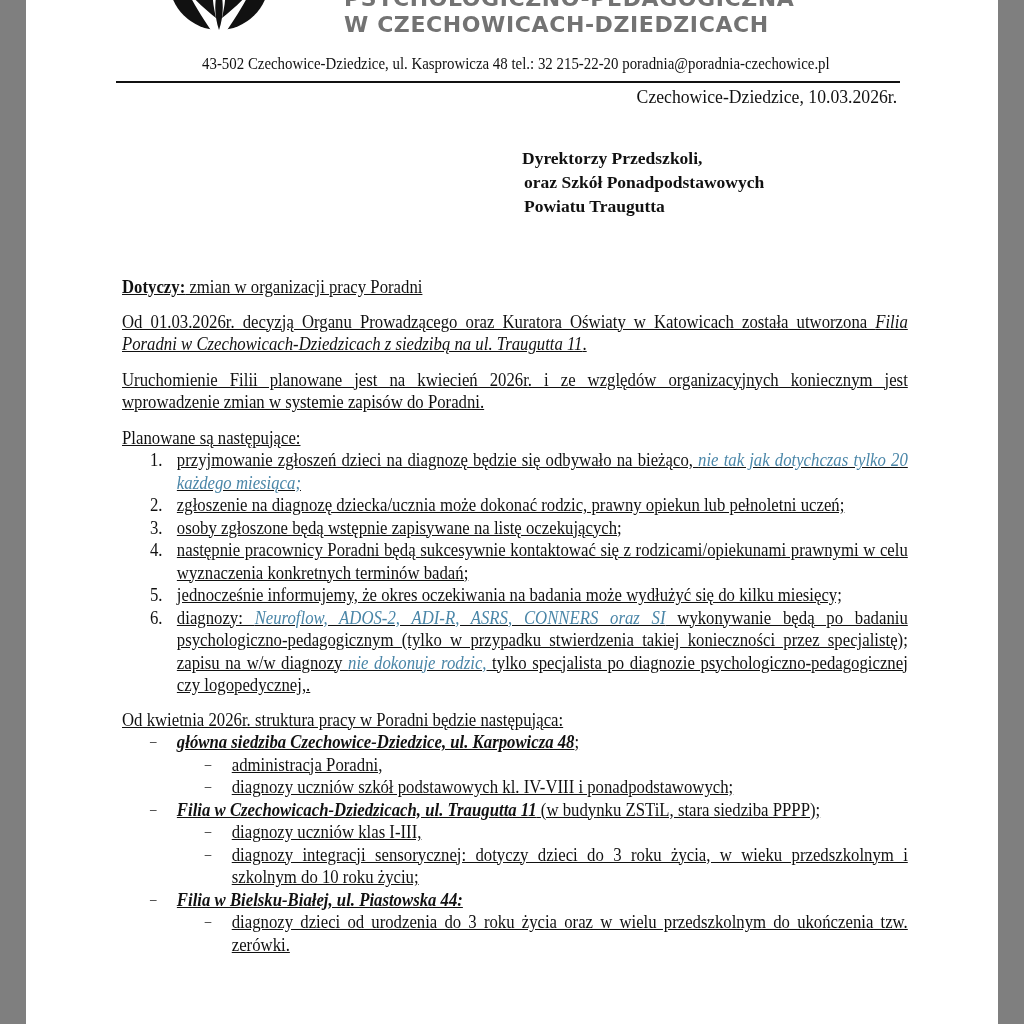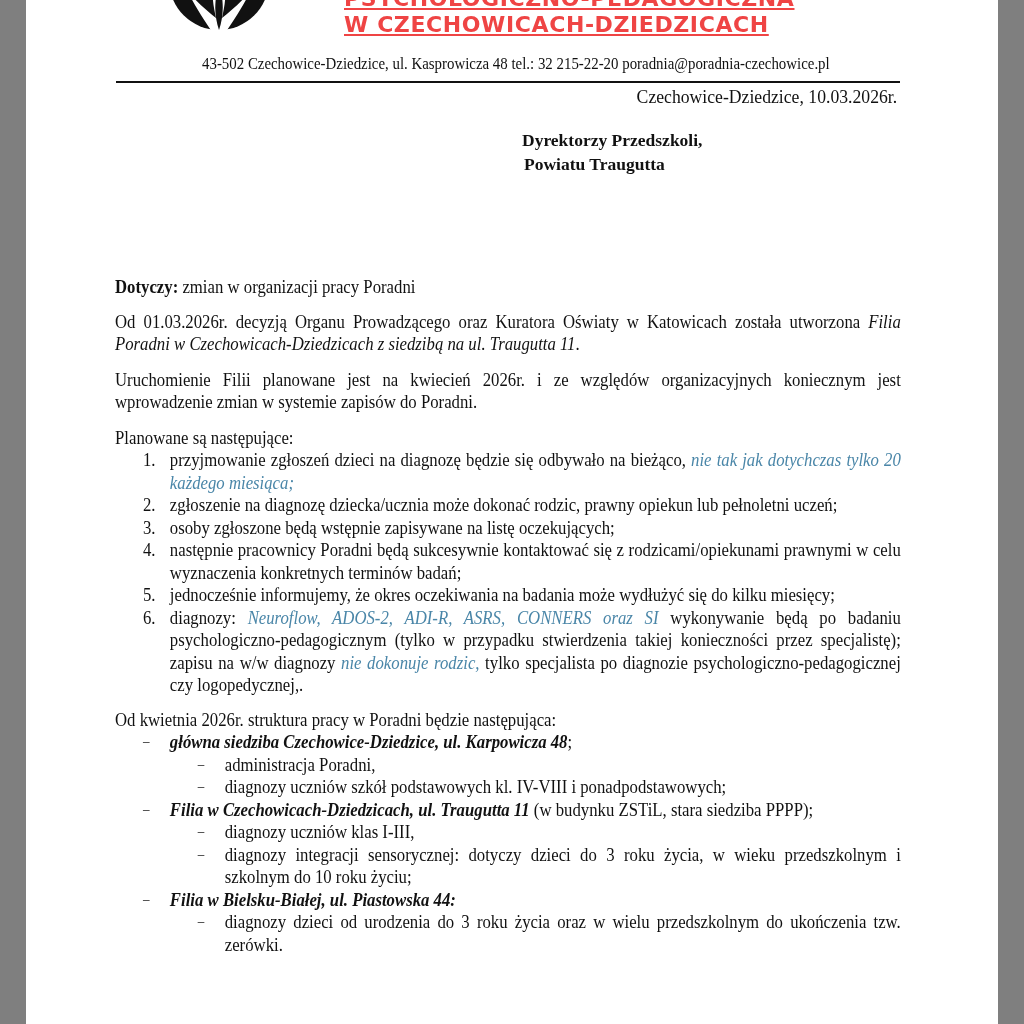--- a/index.html
+++ b/index.html
@@ -8,36 +8,36 @@
     background:#7f7f7f;
     font-family:"Liberation Serif", serif; color:#111;
   }
   .page {
     position:absolute; left:26px; top:0; width:972px; height:1024px;
     background:#ffffff; overflow:hidden;
   }
   .logo { position:absolute; left:138px; top:-40px; width:110px; height:86px; }
   .hdr-line1, .hdr-line2 {
     position:absolute; left:318px; font-family:"DejaVu Sans", sans-serif;
-    font-weight:bold; font-size:22px; letter-spacing:0.6px; color:#ef4444; white-space:nowrap;text-decoration:underline;
+    font-weight:bold; font-size:22px; letter-spacing:0.6px; color:#737373; white-space:nowrap;
   }
   .hdr-line1 { top:-14px; }
   .hdr-line2 { top:12px; }
   .addr {
     position:absolute; left:176px; top:55px; font-size:16px; white-space:nowrap;
     transform:scaleX(0.93); transform-origin:left center;
   }
   .rule { position:absolute; left:90px; top:81px; width:784px; height:2px; background:#111; }
   .date { position:absolute; right:101px; top:86px; font-size:19px; white-space:nowrap;
     transform:scaleX(0.93); transform-origin:right center; }
-  .addressee { position:absolute; left:496px; top:128px; font-weight:bold; font-size:17.5px; line-height:24px; }
+  .addressee { position:absolute; left:496px; top:146px; font-weight:bold; font-size:17.5px; line-height:24px; }
   .addressee div { white-space:nowrap; }
   .addressee .sh { padding-left:2px; }
   .body {
-    position:absolute; left:89px; top:276px; width:786px; font-size:18px; line-height:22.5px;
+    position:absolute; left:96px; top:276px; width:786px; font-size:18px; line-height:22.5px;text-decoration:underline;
   }
   .tight { transform:scaleX(0.93); transform-origin:left center; width:107.5%; }
   p { margin:0; }
   .just { text-align:justify; }
   .blue { color:#4a86a8; font-style:italic; }
   ol.plan { list-style:none; margin:0; padding:0; }
   ol.plan li { position:relative; padding-left:59px; text-align:justify; }
   ol.plan li .num { position:absolute; left:30px; top:0; }
   ul.struct { list-style:none; margin:0; padding:0; }
   ul.struct > li { position:relative; padding-left:59px; text-align:justify; }
@@ -61,20 +61,21 @@
   </svg>
 
   <div class="hdr-line1">PSYCHOLOGICZNO-PEDAGOGICZNA</div>
   <div class="hdr-line2">W CZECHOWICACH-DZIEDZICACH</div>
   <div class="addr">43-502 Czechowice-Dziedzice, ul. Kasprowicza 48 tel.: 32 215-22-20  poradnia@poradnia-czechowice.pl</div>
   <div class="rule"></div>
   <div class="date">Czechowice-Dziedzice, 10.03.2026r.</div>
 
   <div class="addressee">
     <div>Dyrektorzy Przedszkoli,</div>
+    <div class="sh"> oraz Szkół Ponadpodstawowych</div>
     <div class="sh"> Powiatu Traugutta</div>
   </div>
 
   <div class="body">
     <div class="tight">
       <p><b>Dotyczy:</b><span> zmian w organizacji pracy Poradni</span></p>
       <div style="height:12px"></div>
       <p class="just"><span>Od 01.03.2026r. decyzją Organu Prowadzącego oraz Kuratora Oświaty w Katowicach została utworzona </span><i>Filia Poradni w Czechowicach-Dziedzicach z siedzibą na ul. Traugutta 11</i><span>.</span></p>
       <div style="height:13px"></div>
       <p class="just">Uruchomienie Filii planowane jest na kwiecień 2026r. i ze względów organizacyjnych koniecznym jest wprowadzenie zmian w systemie zapisów do Poradni.</p>

